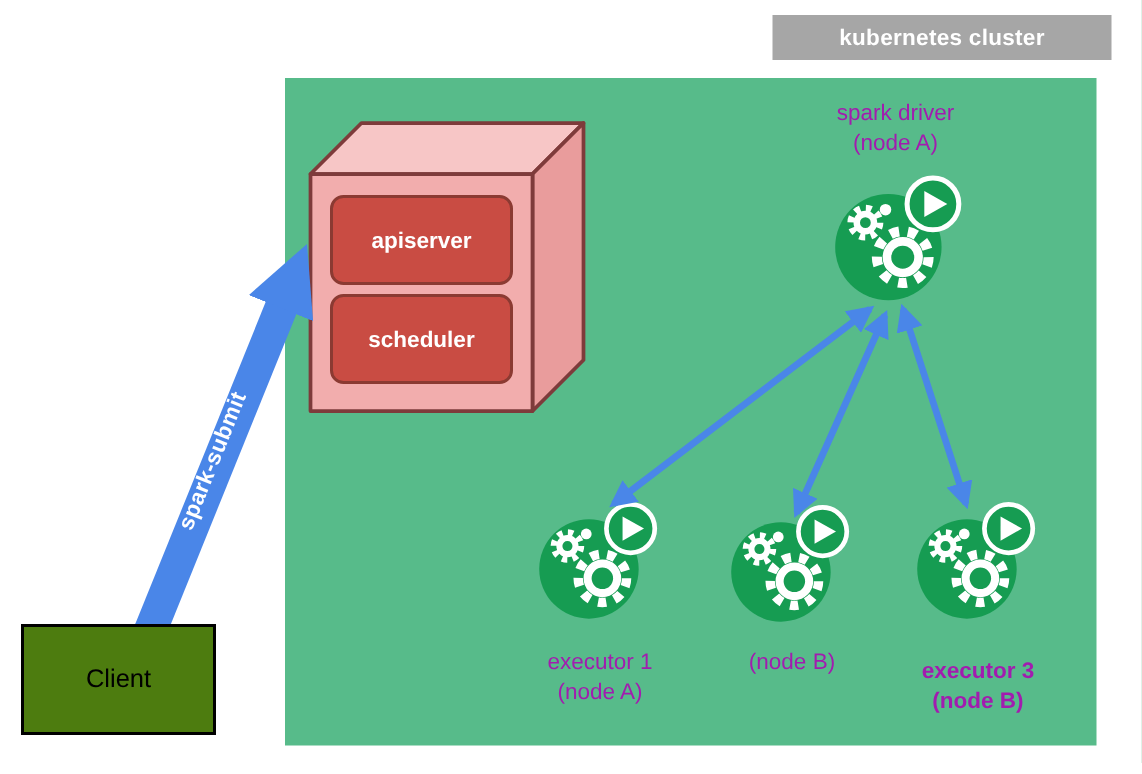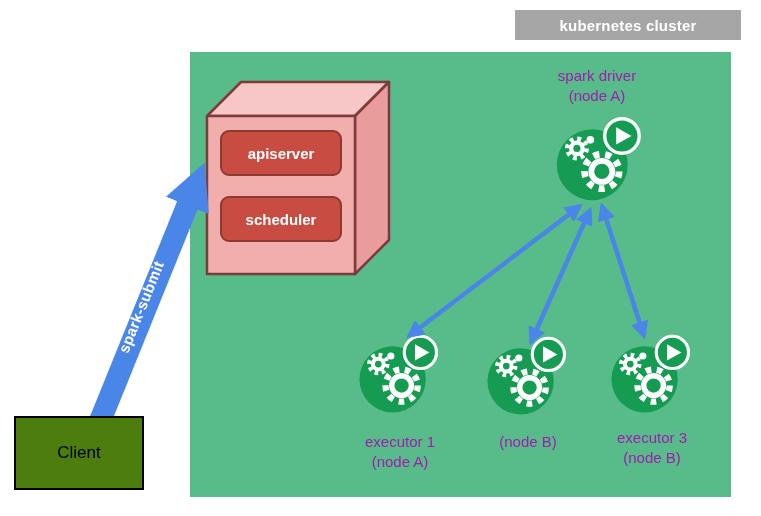--- a/index.html
+++ b/index.html
@@ -10,32 +10,32 @@
               background:var(--cluster-bg,#57bb8a);}
   .cluster-label{position:absolute;left:505px;top:10px;width:226px;height:30px;
               background:var(--label-bg,#a6a6a6);color:#fff;font-weight:bold;font-size:15px;
               display:flex;align-items:center;justify-content:center;letter-spacing:.2px;margin-left:10px;}
 
   .cube-svg{position:absolute;left:200px;top:68px;}
   .cube-front{fill:var(--cube-front,#f2adad);stroke:var(--cube-outline,#7e3b3b);stroke-width:2.5;stroke-linejoin:round;}
   .cube-top{fill:var(--cube-top,#f7c6c6);stroke:var(--cube-outline,#7e3b3b);stroke-width:2.5;stroke-linejoin:round;}
   .cube-side{fill:var(--cube-side,#e99c9c);stroke:var(--cube-outline,#7e3b3b);stroke-width:2.5;stroke-linejoin:round;}
 
-  .ctl-box{position:absolute;width:122px;height:46px;box-sizing:border-box;
+  .ctl-box{position:absolute;width:122px;height:60px;box-sizing:border-box;
            background:var(--box-red,#c94c43);border:2px solid var(--box-red-border,#8b3a32);
            border-radius:9px;color:#fff;font-weight:bold;font-size:15px;
            display:flex;align-items:center;justify-content:center;}
   .box-apiserver{left:220px;top:130px;}
   .box-scheduler{left:220px;top:196px;}
 
   .node-label{position:absolute;text-align:center;font-size:15px;line-height:1.32;color:#a21caf;}
   .lbl-driver{left:517px;top:66px;width:160px;}
   .lbl-exec1{left:330px;top:432px;width:140px;}
   .lbl-exec2{left:458px;top:432px;width:140px;}
-  .lbl-exec3{left:582px;top:428px;width:140px;}
+  .lbl-exec3{left:582px;top:438px;width:140px;font-weight:bold;}
 
   .pod{position:absolute;}
   .pod-driver{left:552px;top:112px;}
   .pod-exec1{left:355px;top:330px;}
   .pod-exec2{left:483px;top:332px;}
   .pod-exec3{left:607px;top:330px;}
 
   .pod-body{fill:var(--pod-green,#169c52);}
   .play-ring{stroke:#fff;stroke-width:3.5;}
   .white-f{fill:#fff;}

